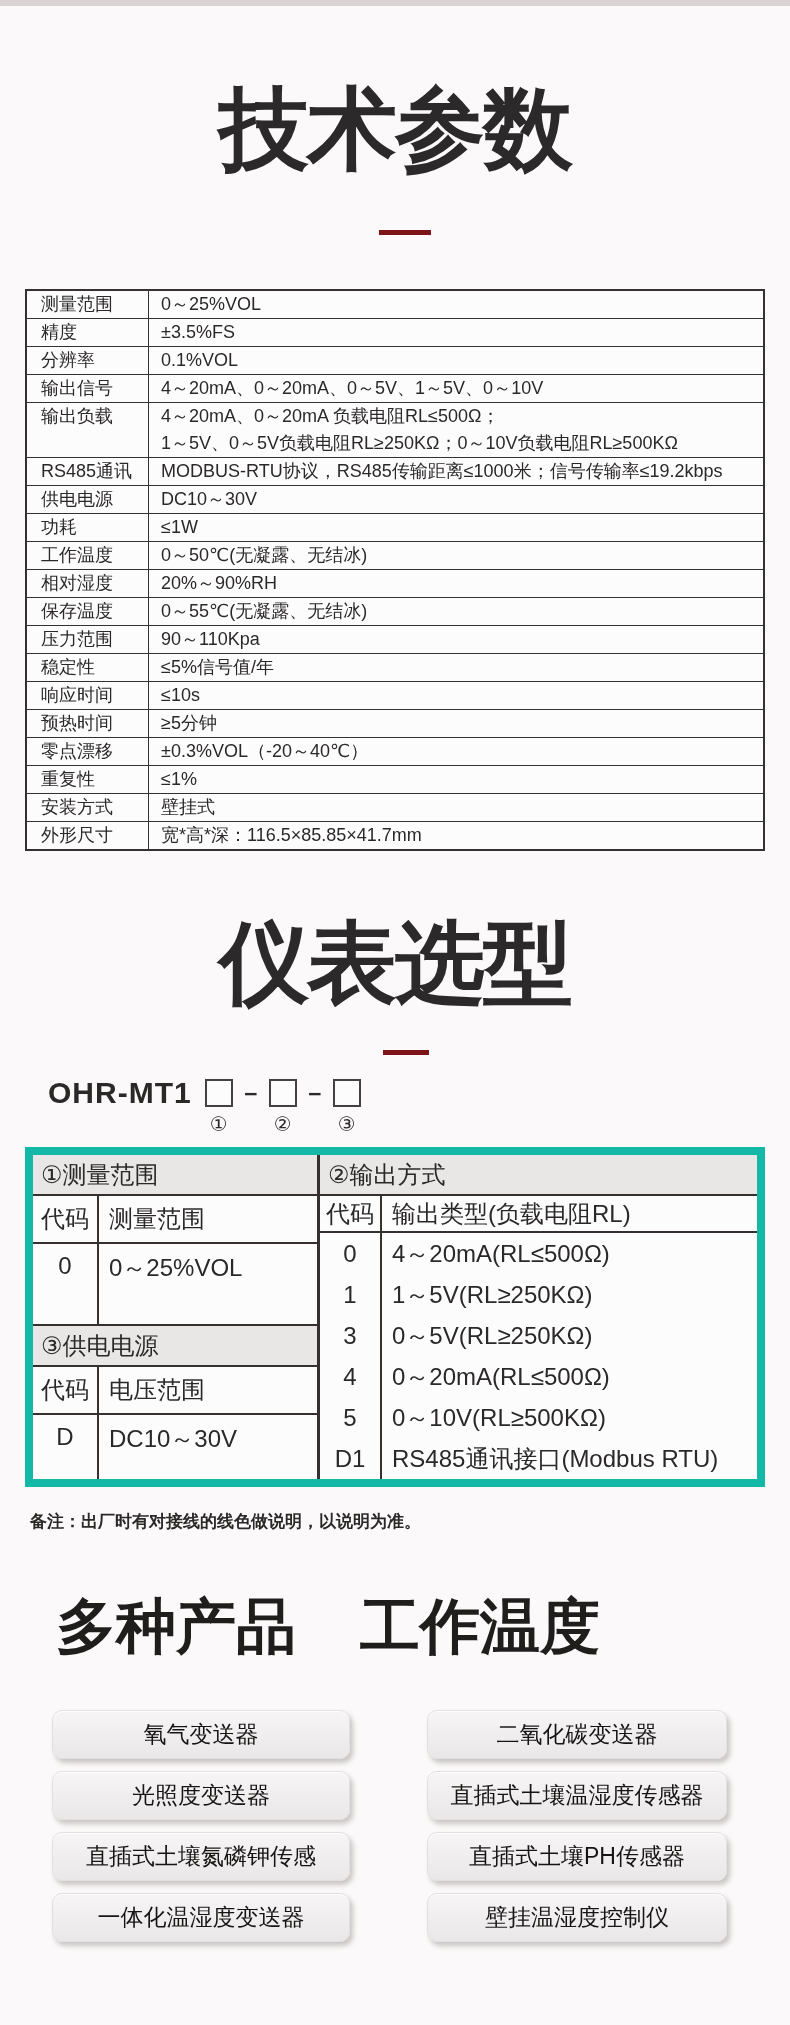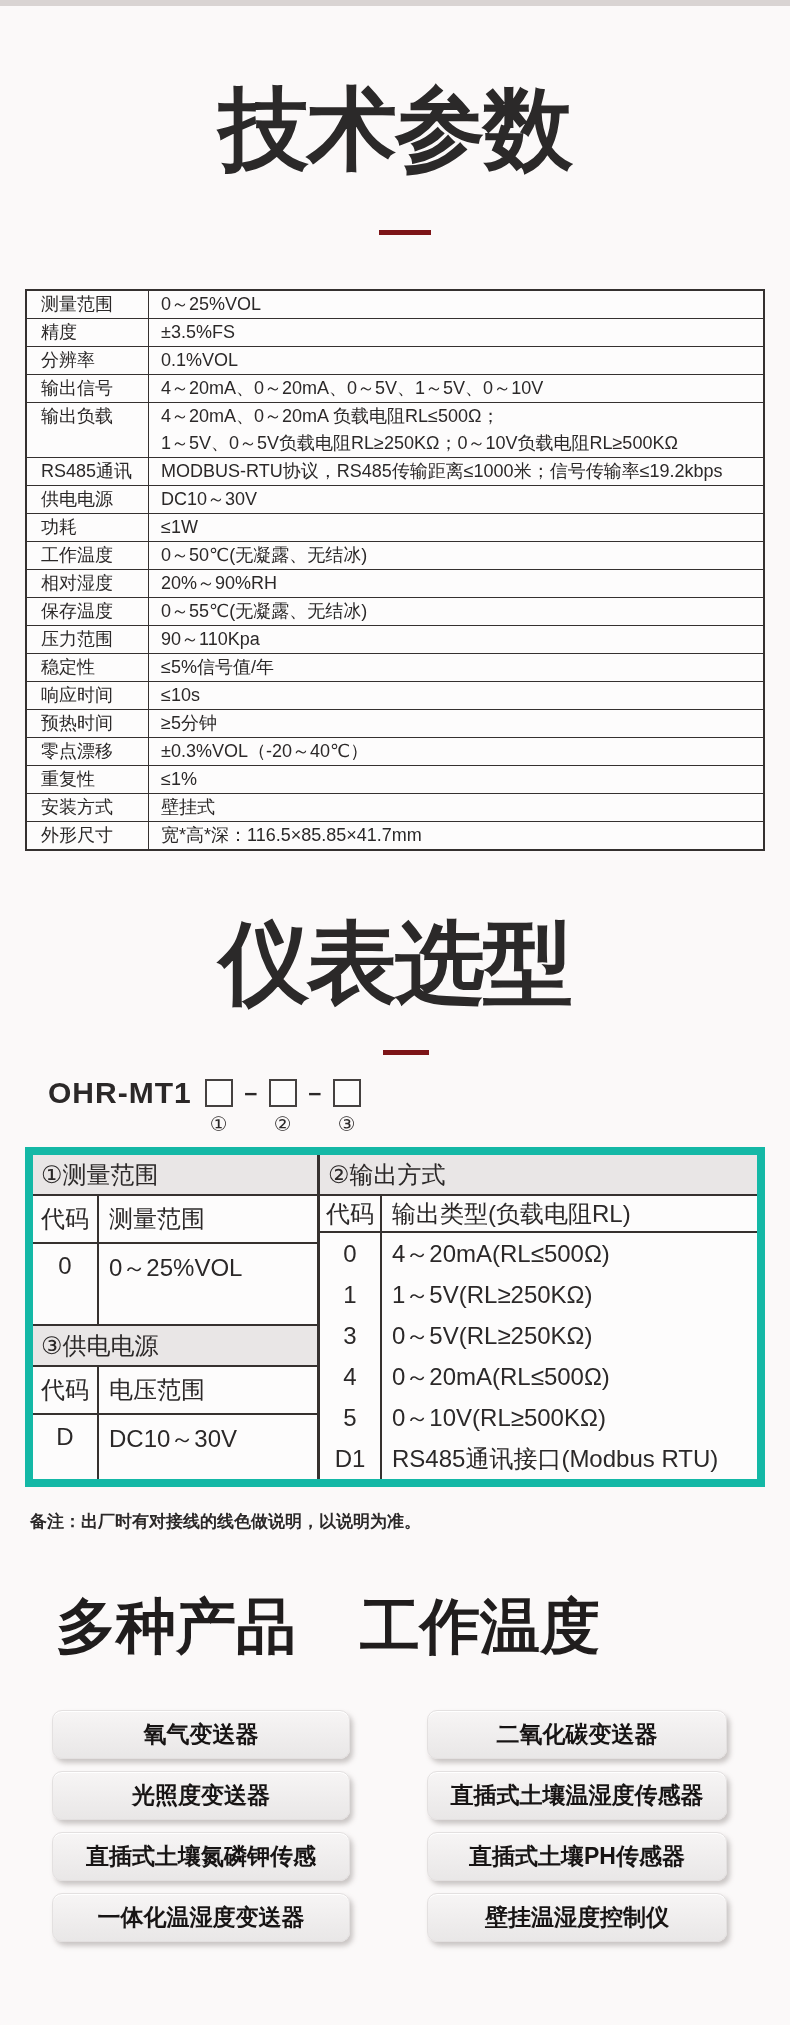--- a/index.html
+++ b/index.html
@@ -61,21 +61,21 @@
 
   .note{position:absolute;left:30px;top:1510px;font-size:17px;font-weight:600;color:#2b2828;}
 
   
   .products-heading{position:absolute;left:0;top:1594px;width:656px;display:flex;justify-content:center;
     gap:64px;font-size:60px;font-weight:800;color:#201d1d;line-height:1.1;}
   .btn-grid{position:absolute;left:52px;top:1710px;width:676px;display:grid;
     grid-template-columns:298px 300px;column-gap:77px;row-gap:12px;}
   .pill{height:49px;border-radius:10px;background:linear-gradient(180deg,#f7f5f5 0%,#edebeb 70%,#e9e7e7 100%);
     border:1px solid #e3e0e0;box-shadow:3px 4px 5px rgba(141,136,134,0.45), inset 0 1px 0 #ffffff;
-    display:flex;align-items:center;justify-content:center;font-size:23px;font-weight:700;color:#171414;
+    display:flex;align-items:center;justify-content:center;font-size:23px;font-weight:400;color:#171414;
     white-space:nowrap;cursor:pointer;}
 </style>
 </head>
 <body>
 
 <div class="canvas">
 
   <div class="topbar"></div>
 
   <div class="big-title title-tech">技术参数</div>

